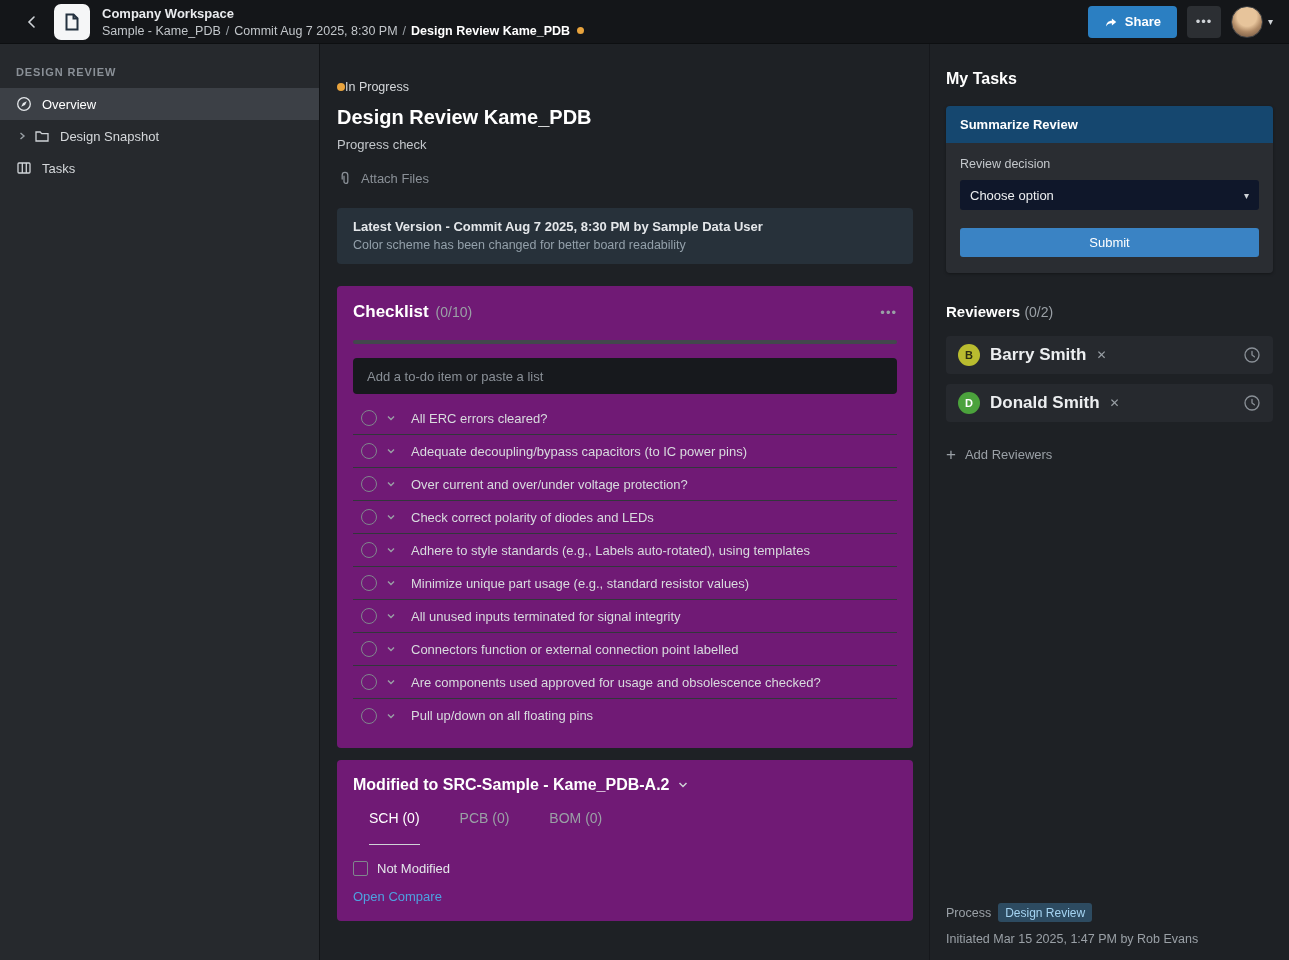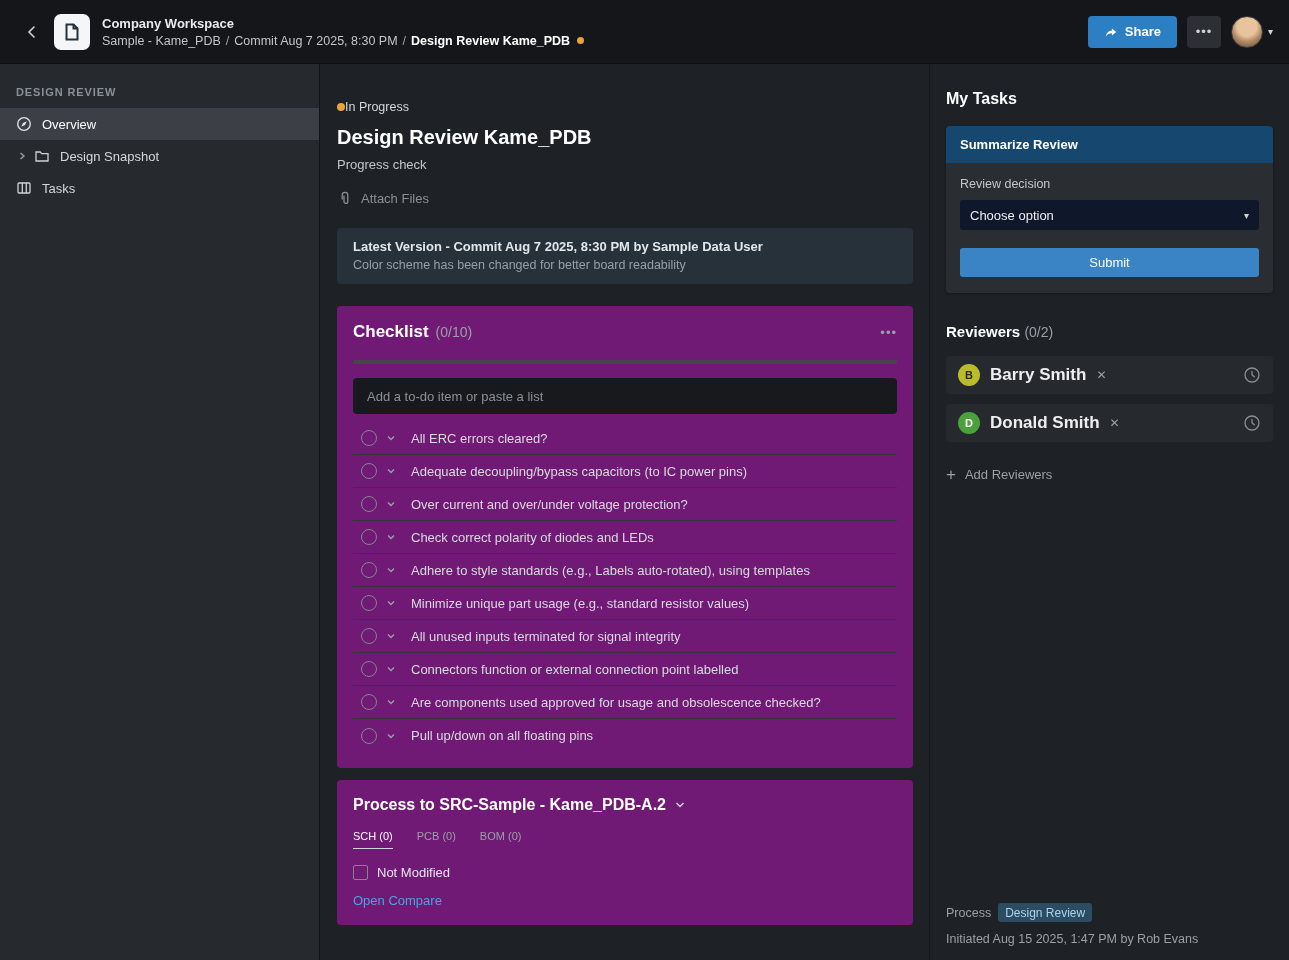--- a/index.html
+++ b/index.html
@@ -2,21 +2,21 @@
 <html><head>
 <meta charset="utf-8">
 <style>
   * { margin:0; padding:0; box-sizing:border-box; }
   html,body { width:1289px; height:960px; overflow:hidden; }
   body { font-family:"Liberation Sans", sans-serif; background:#1e2125; color:#d5d8db; }
 
   .app { display:flex; flex-direction:column; width:1289px; height:960px; }
 
   
-  .topbar { height:64px; background:#141619; border-bottom:1px solid #0d0f11;
+  .topbar { height:44px; background:#141619; border-bottom:1px solid #0d0f11;
             display:flex; align-items:center; padding:0 16px; flex:0 0 auto; }
   .back-btn { width:32px; height:32px; display:flex; align-items:center; justify-content:center; cursor:pointer; }
   .logo { width:36px; height:36px; background:#f5f6f7; border-radius:7px; margin:0 12px 0 6px;
           display:flex; align-items:center; justify-content:center; }
   .tb-titles { display:flex; flex-direction:column; gap:3px; }
   .tb-workspace { font-size:13px; font-weight:700; color:#e8eaed; }
   .tb-breadcrumb { font-size:12.5px; color:#c2c6ca; display:flex; align-items:center; gap:5px; }
   .tb-breadcrumb .crumb-last { font-weight:700; color:#ffffff; }
   .bc-sep { color:#9aa0a6; }
   .unsaved-dot { width:7px; height:7px; border-radius:50%; background:#e8a33d; display:inline-block; margin-left:2px; }
@@ -69,21 +69,21 @@
   .cl-list { margin-top:8px; }
   .cl-row { display:flex; align-items:center; height:33px; border-bottom:1px solid #32363b; gap:9px; padding-left:8px; }
   .cl-row:last-child { border-bottom:none; }
   .cl-circle { width:16px; height:16px; border:1.5px solid #80868d; border-radius:50%; flex:0 0 auto; cursor:pointer; }
   .cl-chev { display:flex; align-items:center; cursor:pointer; }
   .cl-text { font-size:13px; color:#d8dbde; margin-left:6px; }
 
   .cmp-title-row { display:flex; align-items:center; gap:8px; cursor:pointer; }
   .cmp-title { font-size:16px; font-weight:700; color:#ffffff; }
   .cmp-tabs { display:flex; gap:24px; margin-top:16px; }
-  .cmp-tab { font-size:11px; color:#9aa0a6; padding-bottom:6px; cursor:pointer; }
+  .cmp-tab { font-size:14px; color:#9aa0a6; padding-bottom:18px; cursor:pointer;margin-left:16px; }
   .cmp-tab.active { color:#ffffff; border-bottom:1.5px solid #cfd3d7; }
   .cmp-check-row { display:flex; align-items:center; gap:9px; margin-top:16px; font-size:13px; color:#e4e7ea; }
   .checkbox { width:15px; height:15px; border:1.5px solid #80868d; border-radius:2px; cursor:pointer; }
   .cmp-link { margin-top:13px; font-size:13px; color:#4ea1e0; cursor:pointer; display:inline-block; }
 
   
   .right { width:360px; flex:0 0 360px; background:#1e2125; border-left:1px solid #16181c;
            padding:26px 16px 14px; display:flex; flex-direction:column; }
   .rt-title { font-size:16px; font-weight:700; color:#ffffff; margin-bottom:18px; }
   .task-card { border-radius:4px; overflow:hidden; box-shadow:0 1px 3px rgba(0,0,0,.35); margin-bottom:30px; }
@@ -321,21 +321,21 @@
                   <polyline points="2,3.5 5,6.5 8,3.5" fill="none" stroke="#9aa0a6" stroke-width="1.4"></polyline>
                 </svg>
               </span>
             <span class="cl-text">Pull up/down on all floating pins</span>
           </div>
         </div>
       </section>
 
       <section class="card">
         <div class="cmp-title-row">
-          <span class="cmp-title">Process to SRC-Sample - Kame_PDB-A.2</span>
+          <span class="cmp-title">Modified to SRC-Sample - Kame_PDB-A.2</span>
           <svg width="12" height="12" viewBox="0 0 12 12">
               <polyline points="2.5,4 6,7.5 9.5,4" fill="none" stroke="#cfd3d7" stroke-width="1.5"></polyline>
             </svg>
         </div>
         <div class="cmp-tabs">
           <span class="cmp-tab active">SCH (0)</span>
           <span class="cmp-tab">PCB (0)</span>
           <span class="cmp-tab">BOM (0)</span>
         </div>
         <div class="cmp-check-row">
@@ -394,18 +394,18 @@
       <div class="add-rev">
         <span class="plus">+</span>
         <span>Add Reviewers</span>
       </div>
 
       <div class="rt-footer">
         <div class="proc-row">
           <span>Process</span>
           <span class="proc-badge">Design Review</span>
         </div>
-        <div class="init-row">Initiated Aug 15 2025, 1:47 PM by Rob Evans</div>
+        <div class="init-row">Initiated Mar 15 2025, 1:47 PM by Rob Evans</div>
       </div>
     </aside>
 
   </div>
 </div>
 
 </body></html>

